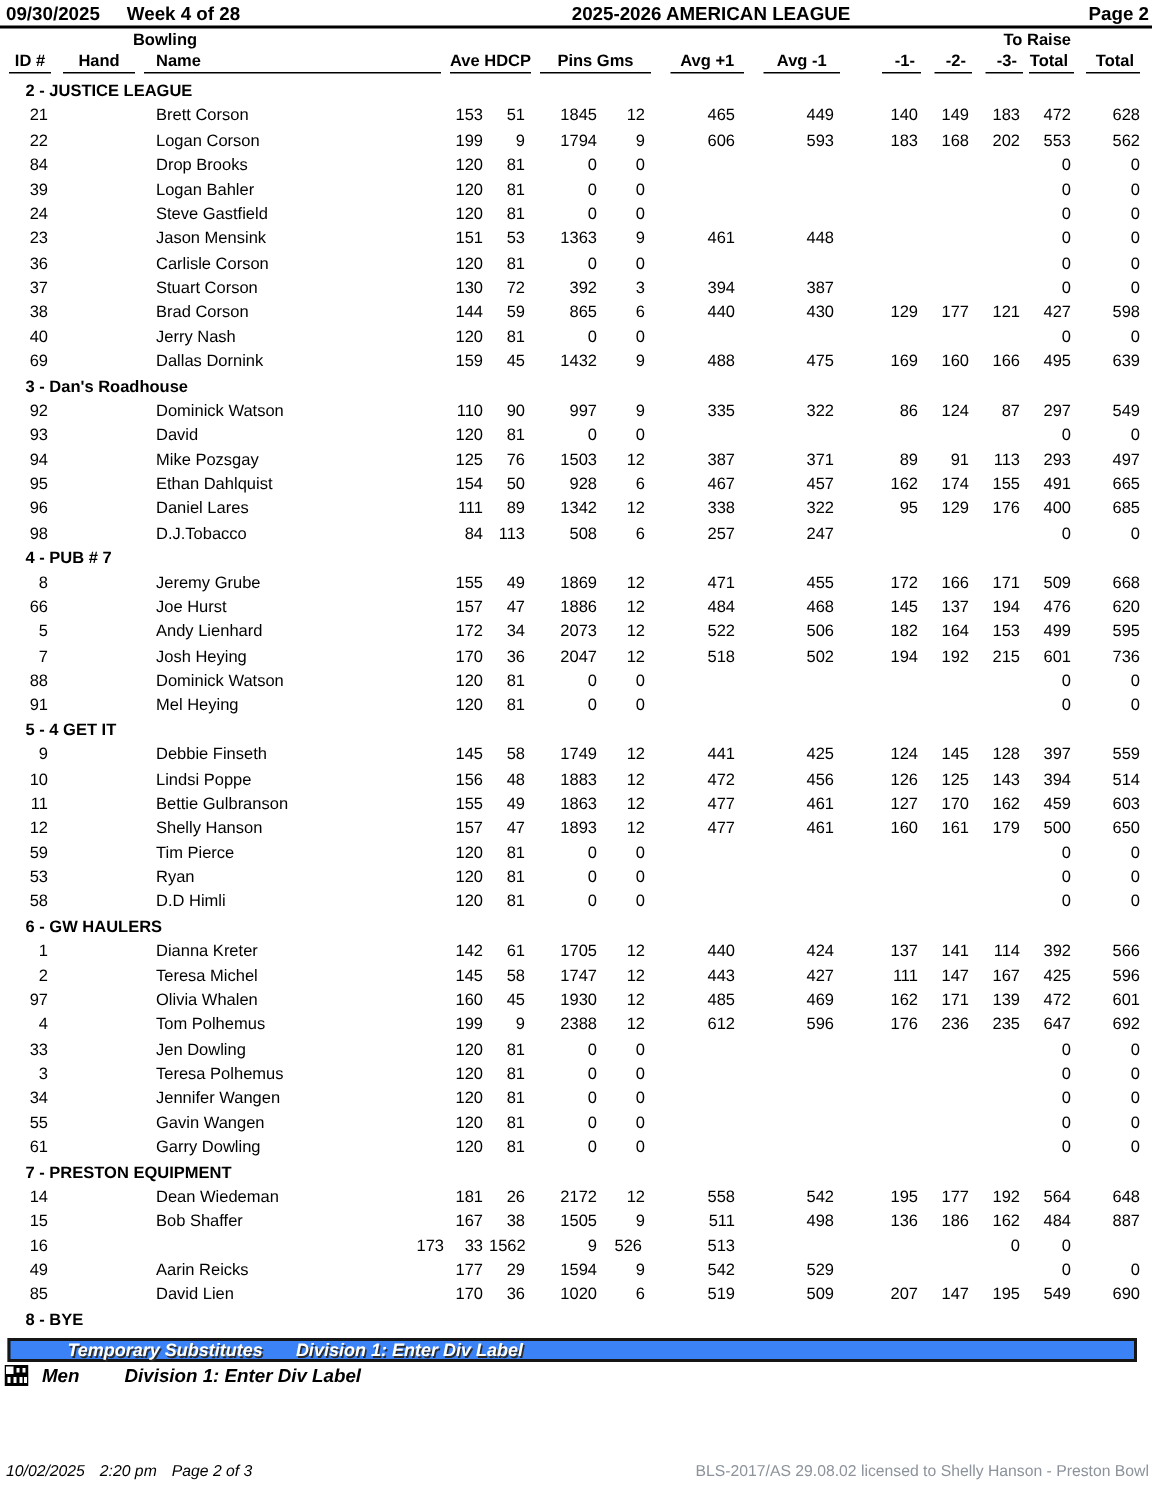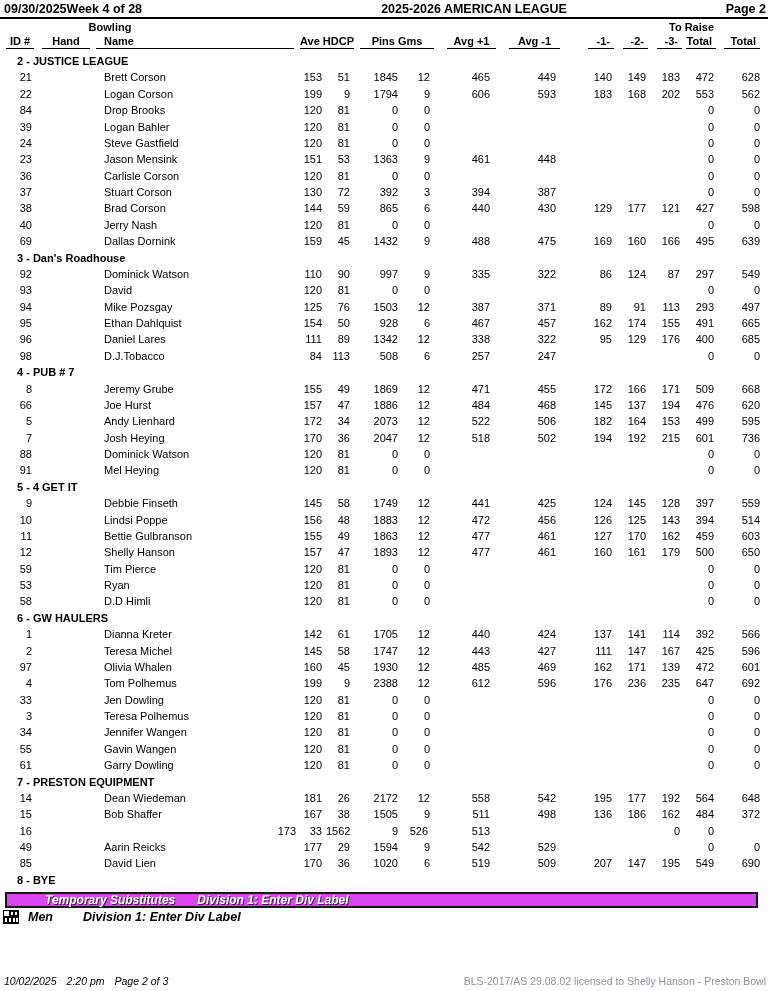--- a/index.html
+++ b/index.html
@@ -3,21 +3,21 @@
 <meta charset="utf-8">
 <style>
   * { margin:0; padding:0; box-sizing:border-box; }
   html,body { width:768px; height:991px; background:#fff; overflow:hidden; }
   body { font-family:"Liberation Sans", sans-serif; color:#000; position:relative; }
 
   
   .topbar { position:absolute; top:2px; left:0; right:0; height:17px;
             border-bottom:2px solid #000; display:flex; align-items:flex-start;
             font-size:12.5px; font-weight:bold; }
-  .topbar .left  { flex:0 0 290px; padding-left:4px; display:flex; gap:0; }
+  .topbar .left  { flex:0 0 290px; padding-left:4px; display:flex; gap:18px; }
   .topbar .mid   { flex:1; text-align:center; }
   .topbar .right { flex:0 0 110px; text-align:right; padding-right:2px; }
 
   
   .colhead { position:absolute; top:20px; left:0; width:764px; font-size:11px; font-weight:bold; }
   .hgrid { display:grid; grid-template-columns:36px 60px 204px 54px 80px 62px 66px 54px 34px 34px 34px 46px; }
   .h1 { height:14px; line-height:14px;gap:44px; }
   .h2 { height:15px; line-height:14px; }
   .h2 .hc { border-bottom:1.5px solid #000; }
   .hc { display:block; }
@@ -36,21 +36,21 @@
 
   
   .rows { position:absolute; top:53px; left:0; width:764px; font-size:11px; }
   .trow { display:grid; grid-template-columns:36px 60px 204px 26px 28px 48px 32px 62px 66px 54px 34px 34px 34px 46px;
           height:16.38px; line-height:16.38px; }
   .trow .c { display:block; white-space:nowrap; overflow:hidden; }
   .srow { height:16.38px; line-height:16.38px; font-weight:bold; padding-left:17px; }
 
   
   .subsbar { position:absolute; top:892px; left:5px; width:753px; height:16px;
-             background:#d946ef; border:2px solid #161616;
+             background:#3b82f6; border:2px solid #161616;
              font-size:12px; font-weight:bold; font-style:italic; color:#fff;
              line-height:12px; padding-left:38px; display:flex; gap:22px; align-items:center;
              text-shadow:1px 1px 0 #2a2a2a; }
 
   .menline { position:absolute; top:908px; left:3px; height:18px; display:flex; align-items:center; gap:9px;
              font-size:12.5px; font-weight:bold; font-style:italic;text-align:right; }
   .menline .gap { display:inline-block; width:12px; }
   .div-icon { width:16px; height:14px; display:inline-block; }
 
   
@@ -767,21 +767,21 @@
     <span class="c rt pr4">167</span>
     <span class="c rt pr4">38</span>
     <span class="c rt pr4">1505</span>
     <span class="c rt pr4">9</span>
     <span class="c rt pr6">511</span>
     <span class="c rt pr6">498</span>
     <span class="c rt pr4">136</span>
     <span class="c rt pr4">186</span>
     <span class="c rt pr4">162</span>
     <span class="c rt pr4">484</span>
-    <span class="c rt pr4">372</span>
+    <span class="c rt pr4">887</span>
   </div>
     <div class="trow">
     <span class="c rt pr4">16</span>
     <span class="c ctr"></span>
     <span class="c rt pr4">173</span>
     <span class="c rt pr4">33</span>
     <span class="c rt pr4">1562</span>
     <span class="c rt pr4">9</span>
     <span class="c rt pr6">526</span>
     <span class="c rt pr6">513</span>

